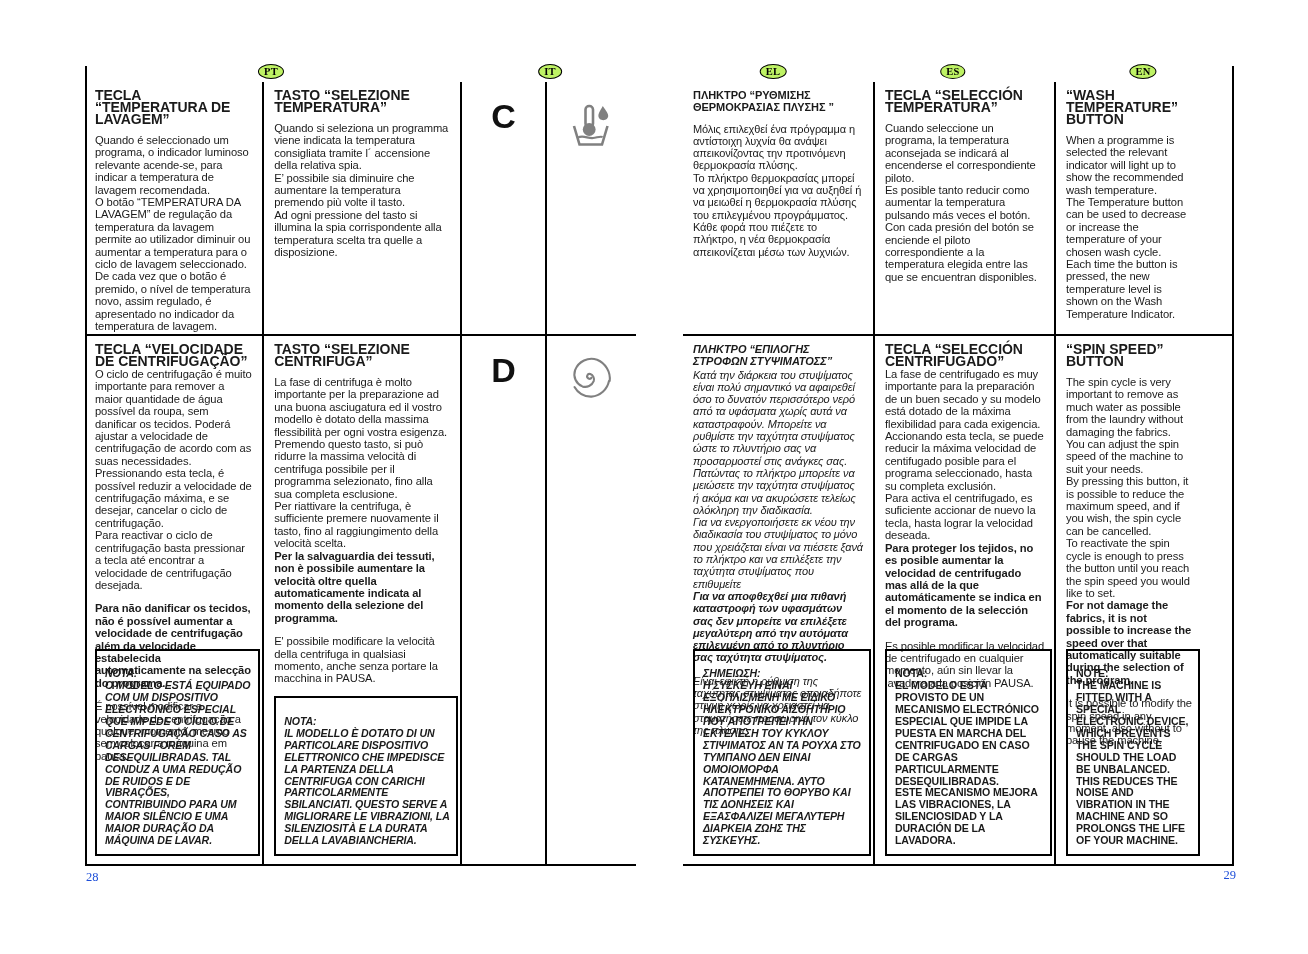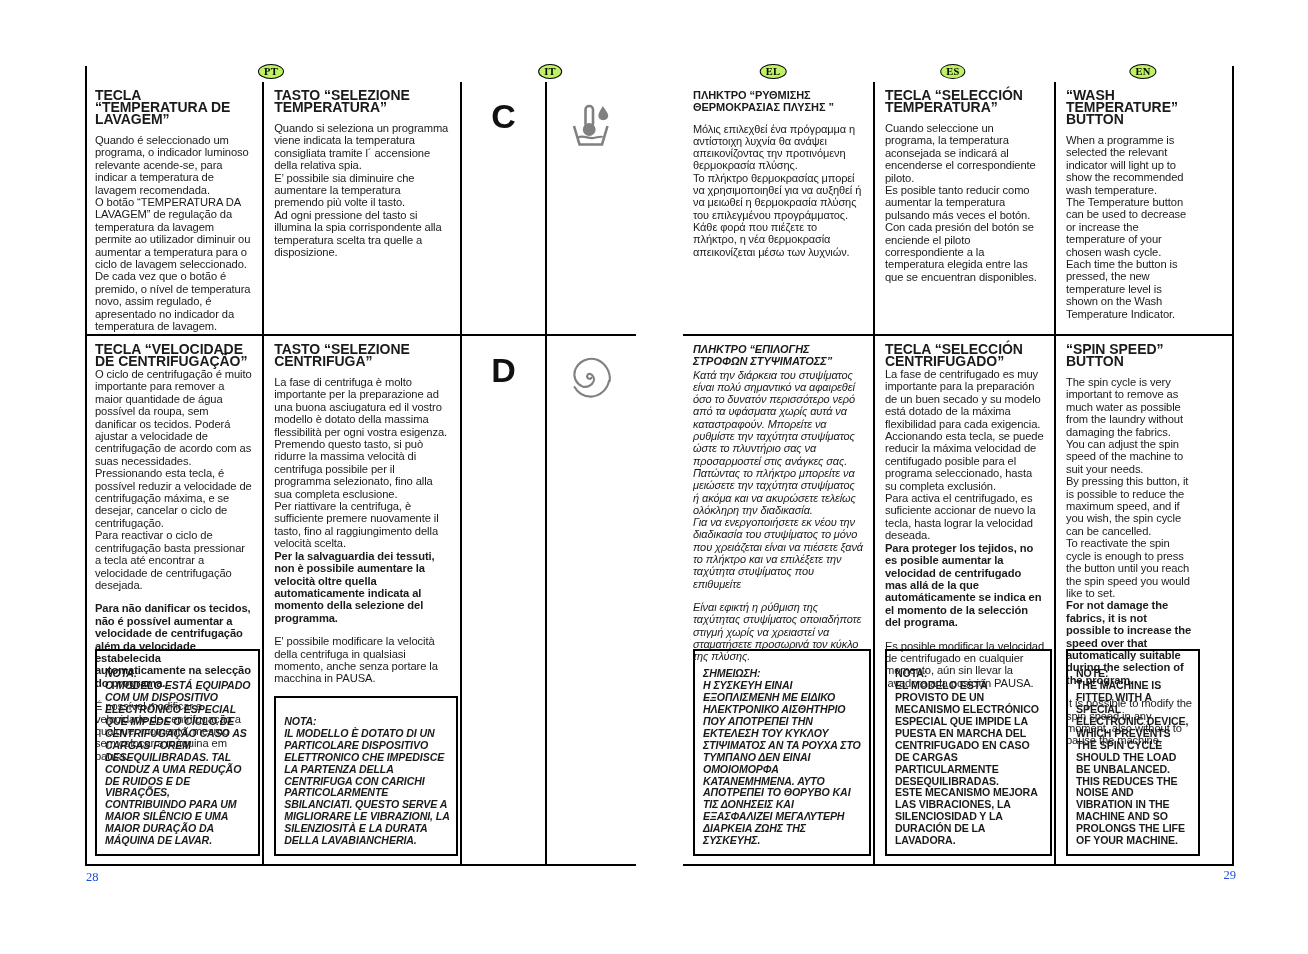--- a/index.html
+++ b/index.html
@@ -315,20 +315,21 @@
         </div>
       </div>
 
       <div class="band band-d">
 
         <div class="cell c-el el el-d">
           <div class="title tight">ΠΛΗΚΤΡΟ “ΕΠΙΛΟΓΗΣ ΣΤΡΟΦΩΝ ΣΤΥΨΙΜΑΤΟΣΣ”</div>
           <div class="body" style="margin-top:0">Κατά την διάρκεια του στυψίματος είναι πολύ σημαντικό να αφαιρεθεί όσο το δυνατόν περισσότερο νερό από τα υφάσματα χωρίς αυτά να καταστραφούν. Μπορείτε να ρυθμίστε την ταχύτητα στυψίματος ώστε το πλυντήριο σας να προσαρμοστεί στις ανάγκες σας.
 Πατώντας το πλήκτρο μπορείτε να μειώσετε την ταχύτητα στυψίματος ή ακόμα και να ακυρώσετε τελείως ολόκληρη την διαδικασία.
 Για να ενεργοποιήσετε εκ νέου την διαδικασία του στυψίματος το μόνο που χρειάζεται είναι να πιέσετε ξανά το πλήκτρο και να επιλέξετε την ταχύτητα στυψίματος που επιθυμείτε</div>
+          <div class="body bold" style="margin-top:0">Για να αποφθεχθεί μια πιθανή καταστροφή των υφασμάτων σας δεν μπορείτε να επιλέξετε μεγαλύτερη από την αυτόματα επιλεγμένη από το πλυντήριο σας ταχύτητα στυψίματος.</div>
           <div class="body">Είναι εφικτή η ρύθμιση της ταχύτητας στυψίματος οποιαδήποτε στιγμή χωρίς να χρειαστεί να σταματήσετε προσωρινά τον κύκλο της πλύσης.</div>
           <div class="note note-abs">
             <span class="note-label">ΣΗΜΕΙΩΣΗ:</span><span>Η ΣΥΣΚΕΥΗ ΕΙΝΑΙ ΕΞΟΠΛΙΣΜΕΝΗ ΜΕ ΕΙΔΙΚΟ ΗΛΕΚΤΡΟΝΙΚΟ ΑΙΣΘΗΤΗΡΙΟ ΠΟΥ ΑΠΟΤΡΕΠΕΙ ΤΗΝ ΕΚΤΕΛΕΣΗ ΤΟΥ ΚΥΚΛΟΥ ΣΤΙΨΙΜΑΤΟΣ ΑΝ ΤΑ ΡΟΥΧΑ ΣΤΟ ΤΥΜΠΑΝΟ ΔΕΝ ΕΙΝΑΙ ΟΜΟΙΟΜΟΡΦΑ ΚΑΤΑΝΕΜΗΜΕΝΑ. ΑΥΤΟ ΑΠΟΤΡΕΠΕΙ ΤΟ ΘΟΡΥΒΟ ΚΑΙ ΤΙΣ ΔΟΝΗΣΕΙΣ ΚΑΙ ΕΞΑΣΦΑΛΙΖΕΙ ΜΕΓΑΛΥΤΕΡΗ ΔΙΑΡΚΕΙΑ ΖΩΗΣ ΤΗΣ ΣΥΣΚΕΥΗΣ.</span>
           </div>
         </div>
 
         <div class="cell c-es">
           <div class="title tight">TECLA “SELECCIÓN CENTRIFUGADO”</div>
           <div class="body" style="margin-top:0">La fase de  centrifugado es muy importante para la preparación de un buen secado y su modelo está dotado de la máxima flexibilidad para cada exigencia. Accionando esta tecla, se puede reducir la máxima velocidad de centifugado posible para el programa seleccionado, hasta su completa exclusión.
 Para activa el centrifugado, es suficiente accionar de nuevo la tecla, hasta lograr la velocidad deseada.</div>

